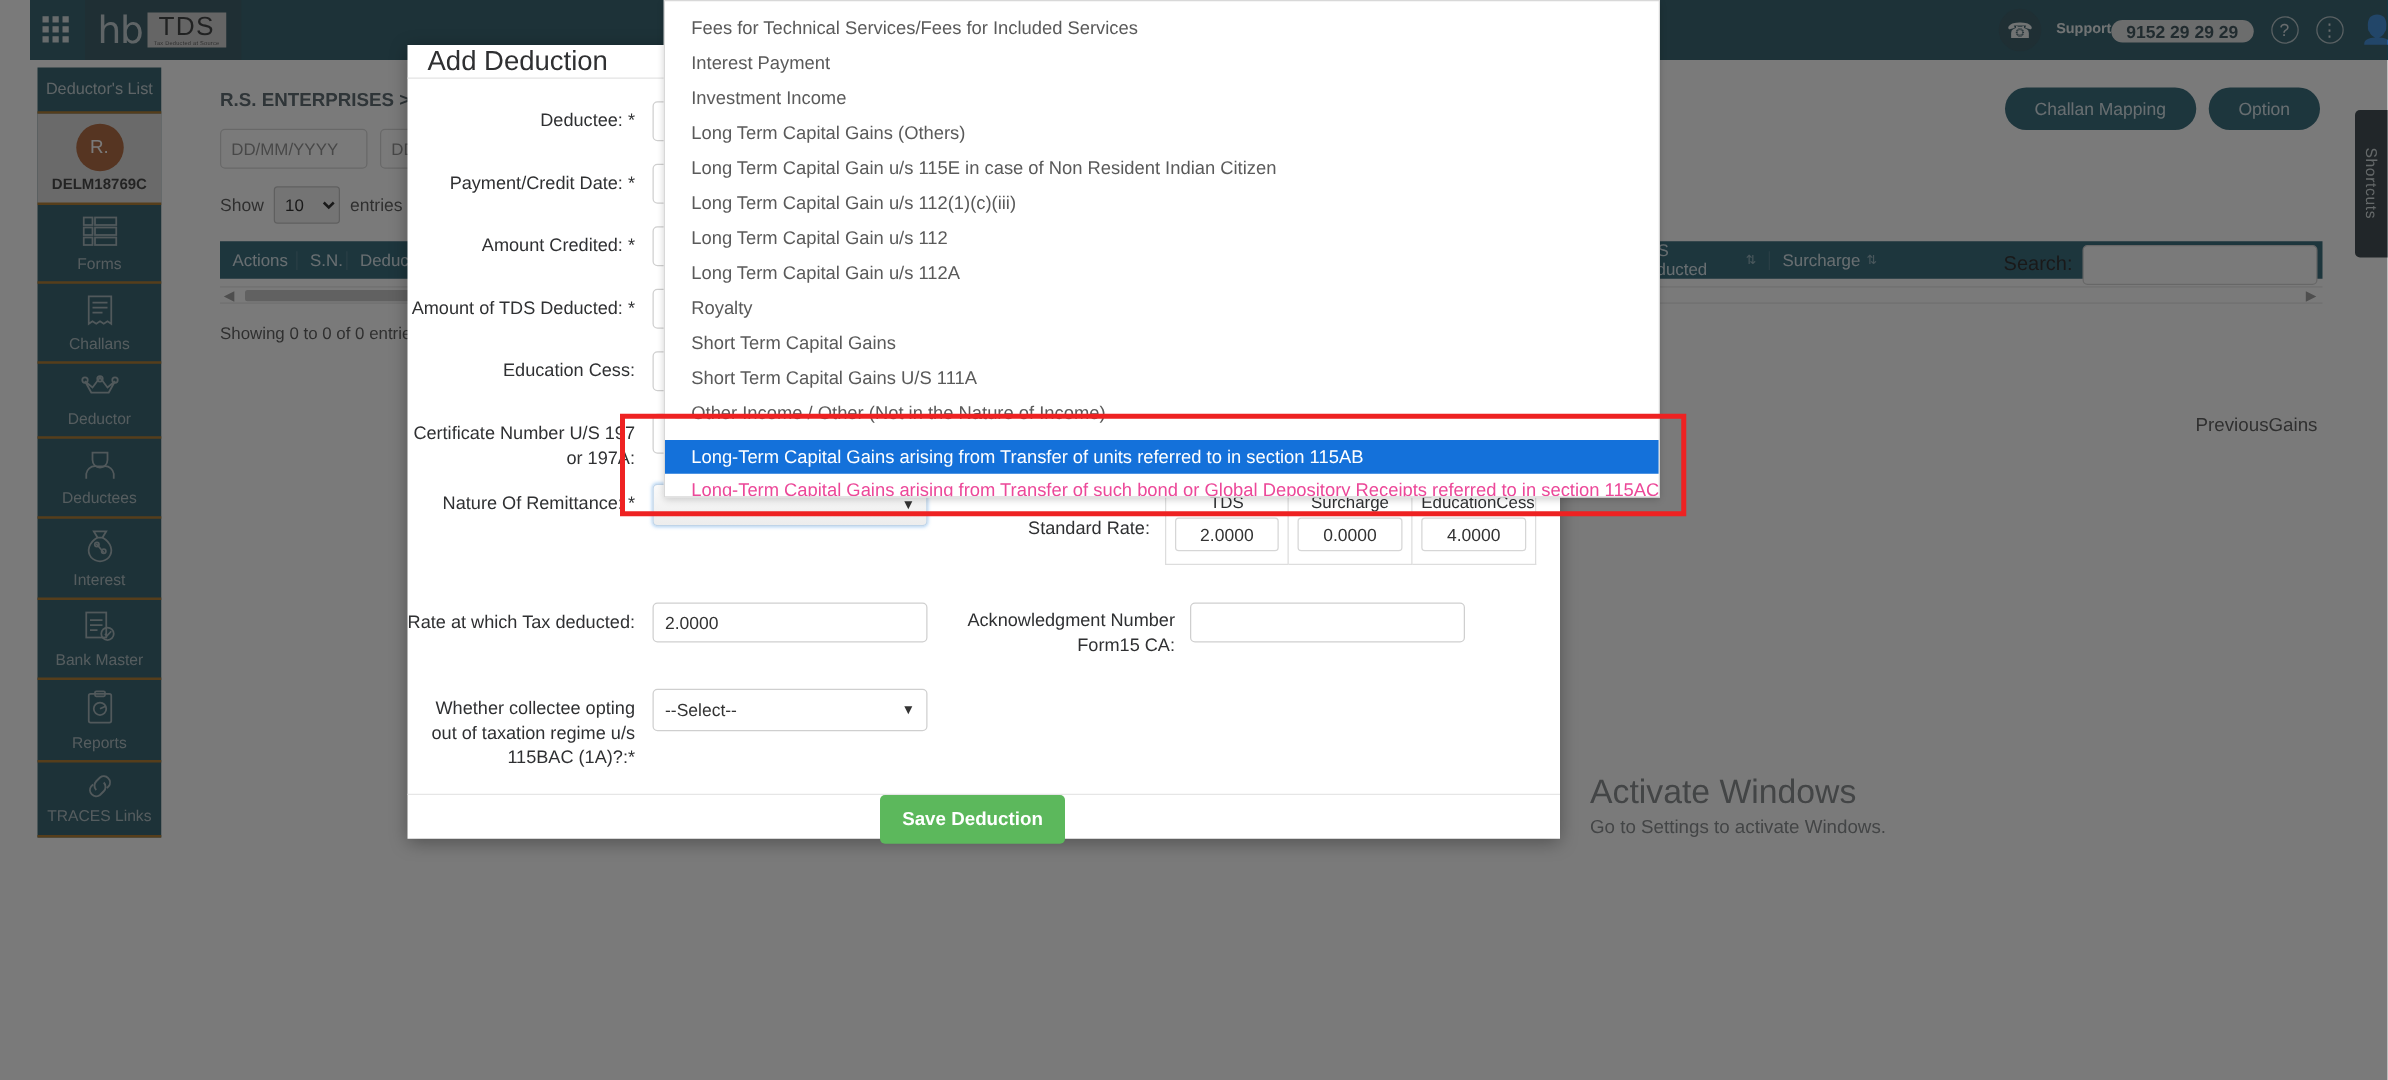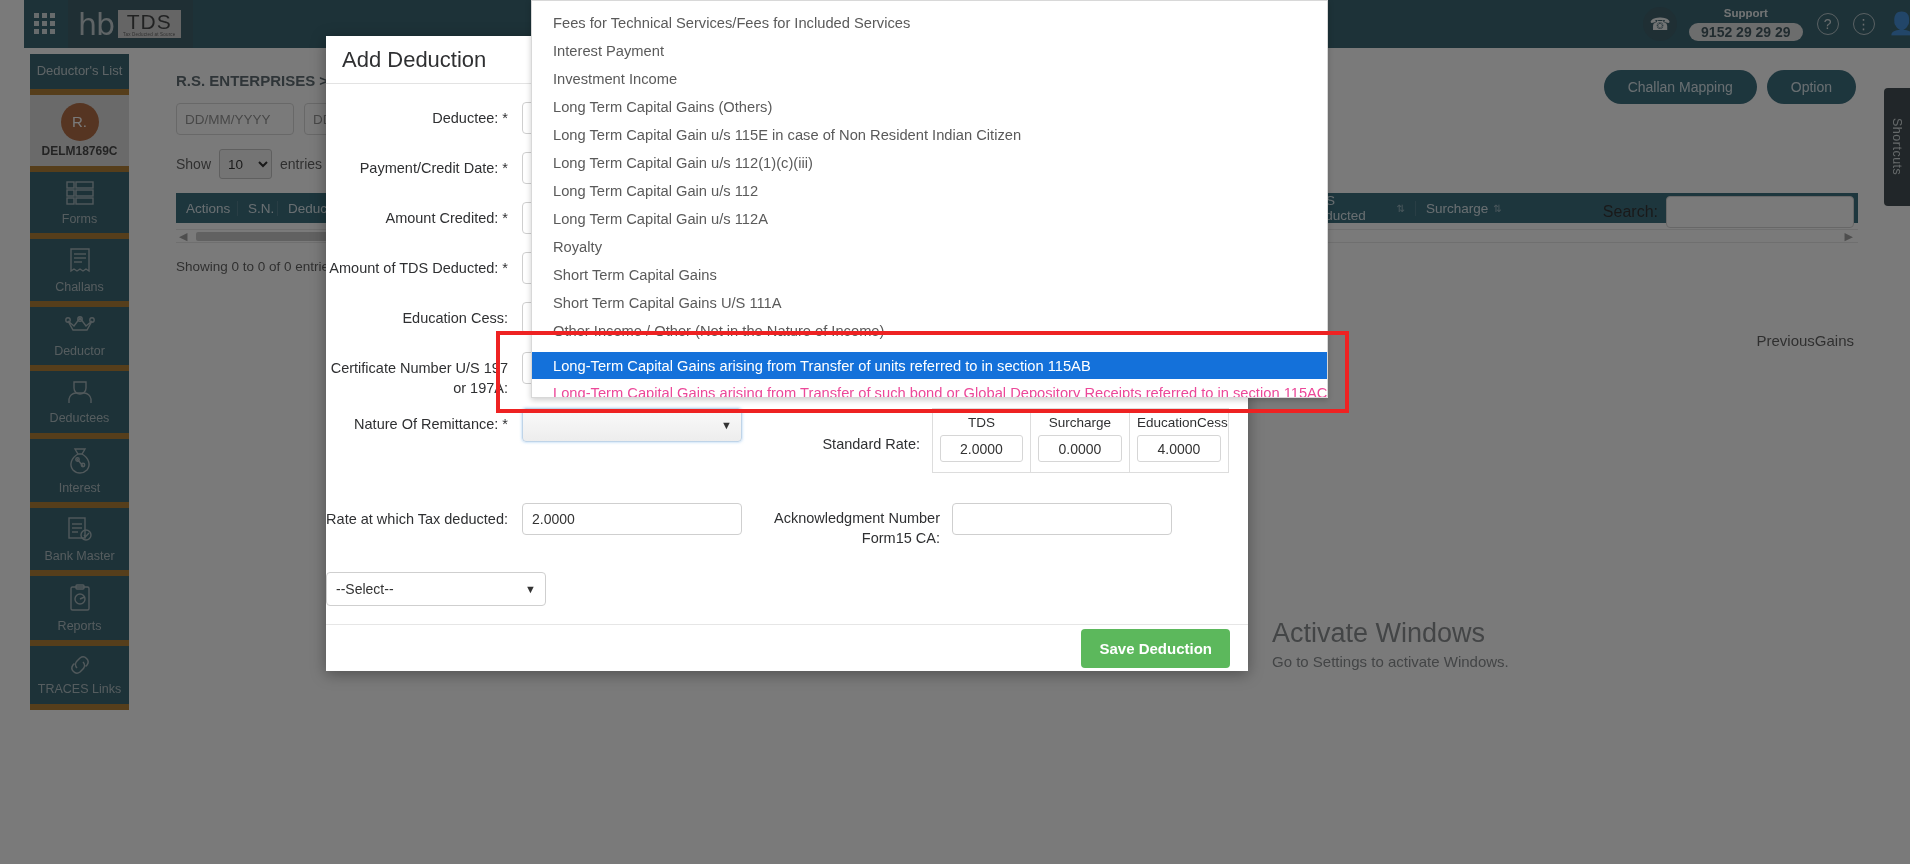--- a/index.html
+++ b/index.html
@@ -49,21 +49,21 @@
   .topbar-right {
     position: absolute; right: 0; top: 0; height: 48px;
     display:flex; align-items:center; gap: 14px; padding-right: 18px;
   }
   .phone-circle {
     width: 34px; height: 34px; border-radius: 50%;
     background: #103a47; display:flex; align-items:center; justify-content:center;
     color:#e9eef0; font-size:17px; margin-right:-22px; z-index:2;
   }
   .support-block {
-    display:flex; flex-direction:column; align-items:center; line-height:1.15;
+    display:flex; align-items:center; line-height:1.15;
     padding-left: 20px;
   }
   .support-label { color:#e8eef0; font-size:11.5px; font-weight:bold; }
   .support-num {
     background:#d9dcdd; color:#16313a; font-size:14px; font-weight:bold;
     padding: 1px 12px; border-radius: 10px; margin-top:2px;
   }
   .circ-icon {
     width: 22px; height: 22px; border-radius:50%; border:1.6px solid #a9bcc2;
     color:#cfdbdf; font-size:14px; display:flex; align-items:center; justify-content:center;
@@ -71,21 +71,21 @@
   .user-icon { color:#c9d6da; font-size: 22px; }
 
   
   .sidebar {
     position:absolute; left: 30px; top: 54px; width: 99px;
     background: #0d4251; z-index: 2;
   }
   .side-item {
     display:flex; flex-direction:column; align-items:center; justify-content:center;
     padding: 8px 3px 7px 3px; color:#9fb2b8; font-size: 12.5px;
-    border-bottom: 6px solid #a16207; text-align:center; line-height:1.15;
+    border-bottom: 2px solid #a16207; text-align:center; line-height:1.15;
   }
   .side-item.head { padding: 10px 3px; font-size:13px; color:#b6c6cb; }
   .side-item.active { background:#d6d6d6; }
   .avatar {
     width: 38px; height:38px; border-radius:50%; background:#a04a18;
     color:#fff; font-size:15px; display:flex; align-items:center; justify-content:center;
     margin-bottom: 4px;
   }
   .side-item.active .label { color:#1c1c1c; font-size:12px; font-weight:600;}
   .side-ico { color:#93a8af; margin-bottom:3px; display:block; }
@@ -164,21 +164,21 @@
     display:flex; flex-direction:column;
   }
   .modal-head {
     height: 64px; display:flex; align-items:center; padding-left: 16px;
     border-bottom:1px solid #e3e3e3;
   }
   .modal-title { font-size: 22px; color:#2f3032; }
   .modal-body { flex:1; padding: 18px 0 0 0; position:relative; }
   .modal-foot {
     border-top:1px solid #e6e6e6; height: 62px; display:flex;
-    align-items:center; justify-content:flex-end; padding-right: 18px;
+    align-items:center; justify-content:center; padding-right: 18px;
   }
   .save-btn {
     background:#5cb85c; color:#fff; border:none; border-radius:4px;
     padding: 11px 18px; font-size:15px; font-weight:bold; cursor:pointer;
   }
 
   .row { display:flex; align-items:flex-start; margin-bottom: 18px; }
   .lbl {
     width: 196px; text-align:right; padding-right: 14px; font-size:14.5px;
     color:#2f3032; padding-top: 7px; line-height: 1.35;
@@ -525,20 +525,21 @@
       <div class="row" style="margin-top:30px">
         <div class="lbl">Rate at which Tax deducted:</div>
         <div class="ctl">
           <div class="inp">2.0000</div>
         </div>
         <div class="ack-label">Acknowledgment Number Form15 CA:</div>
         <div class="ack-inp"></div>
       </div>
 
       <div class="row" style="margin-top:24px">
+        <div class="lbl">Whether collectee opting out of taxation regime u/s 115BAC (1A)?:*</div>
         <div class="ctl">
           <div class="sel plain">
             <span>--Select--</span>
             <span class="chev">▼</span>
           </div>
         </div>
       </div>
 
     </div>
 

